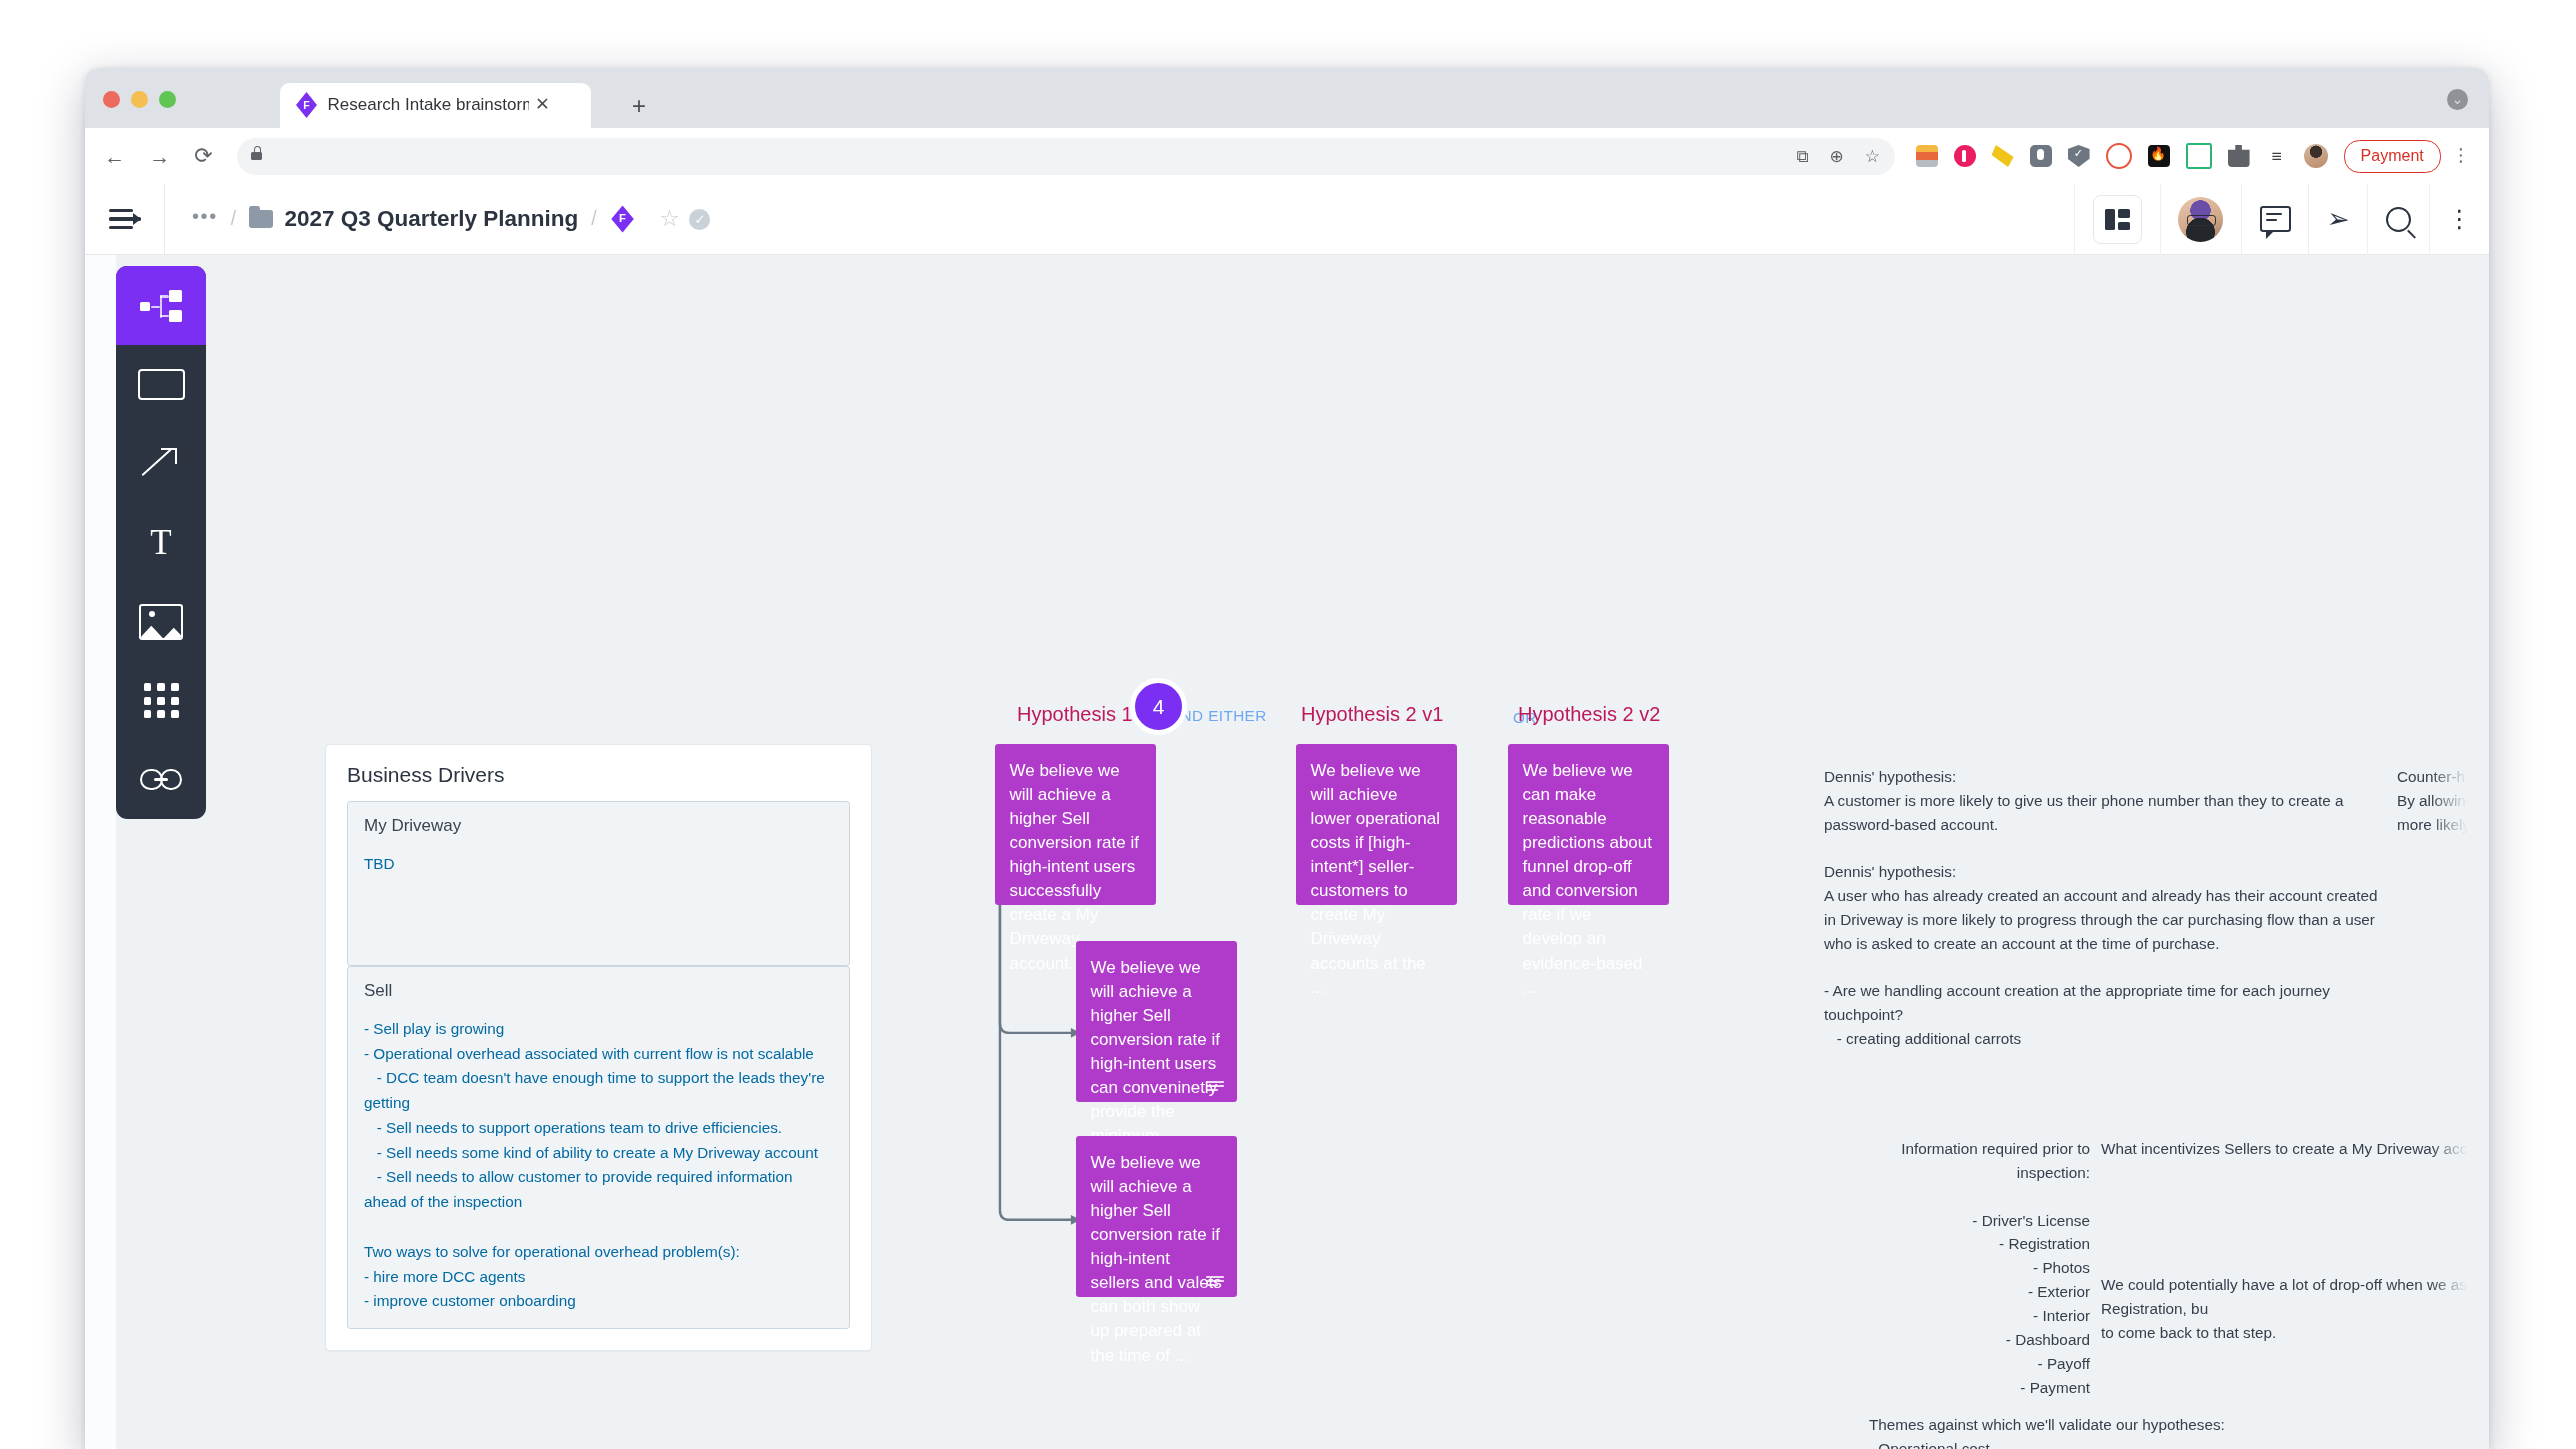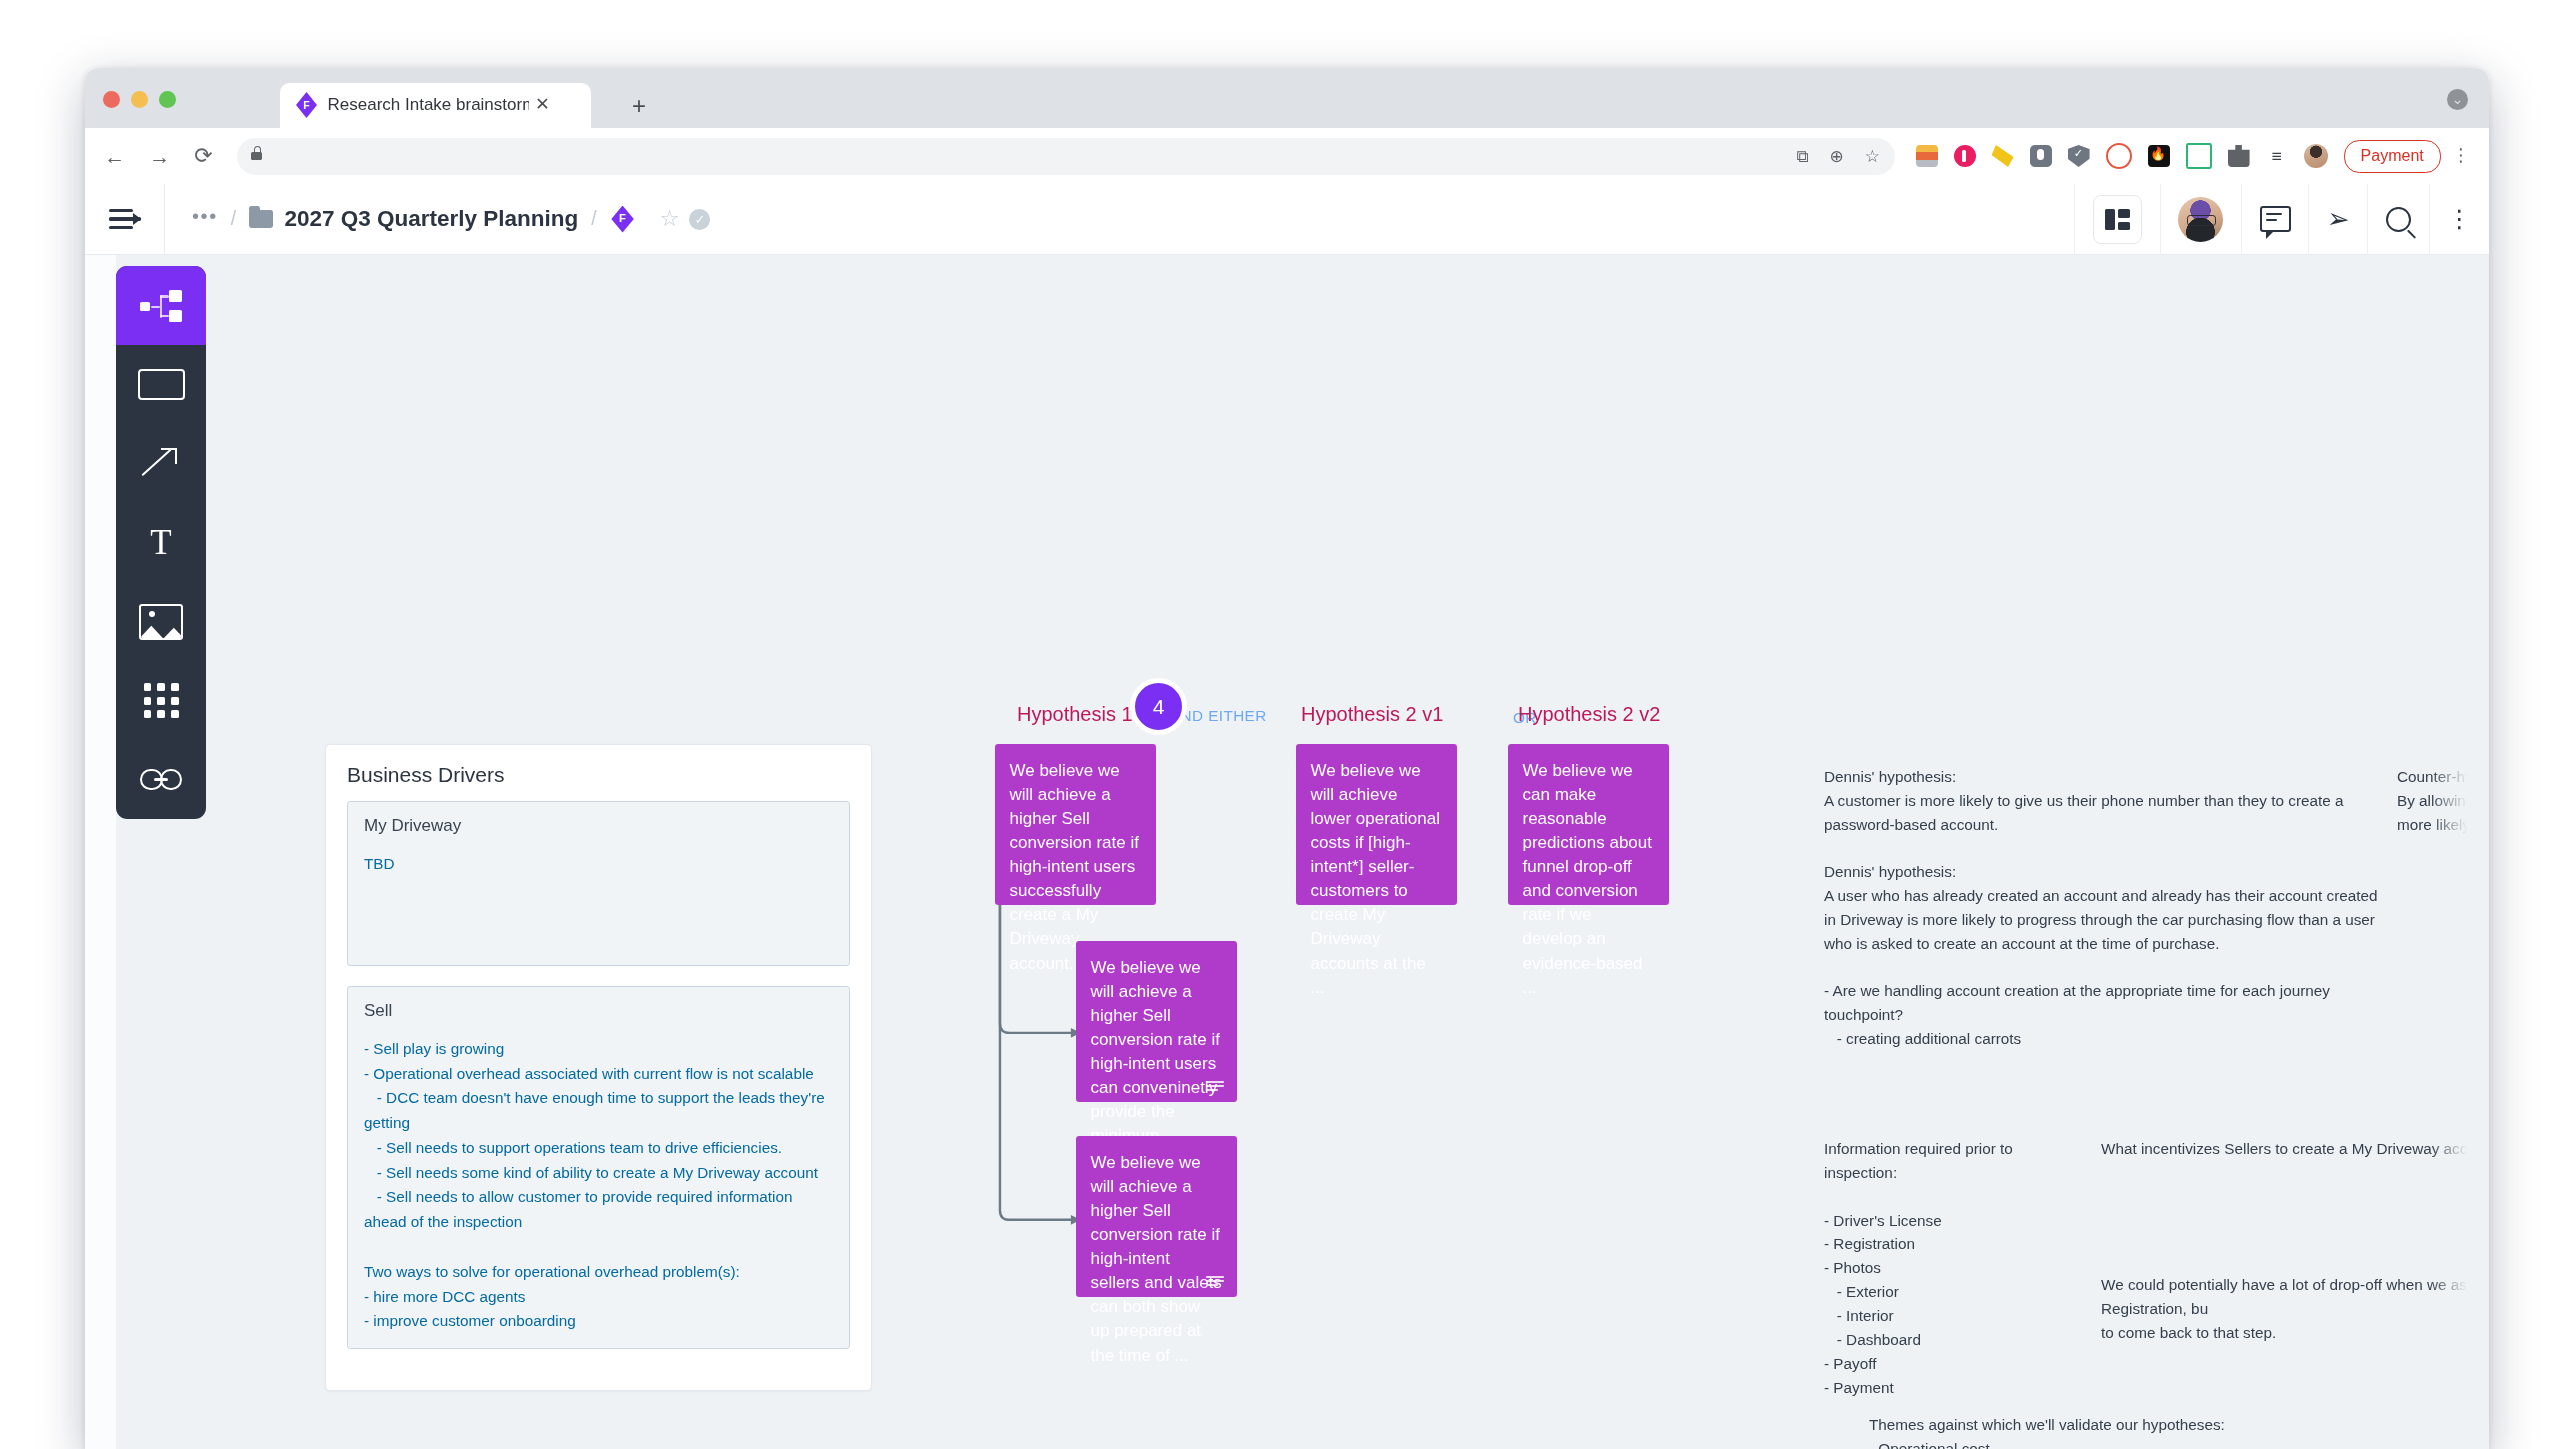--- a/index.html
+++ b/index.html
@@ -256,21 +256,21 @@
 
   
   .bd-panel{
     position:absolute;left:240px;top:489px;width:547px;
     background:#fff;border:0.8px solid #e3e8ee;border-radius:4.8px;padding:17.7px 21px 21px;
     box-sizing:border-box;box-shadow:0 0.8px 1.6px rgba(40,50,70,.05);
   }
   .bd-title{font-size:21px;color:#2b3440;font-weight:400;margin-bottom:14.5px;}
   .bd-card{
     border:0.8px solid #ccd6e0;border-radius:3.2px;background:#f0f4f7;
-    padding:13.7px 16px;box-sizing:border-box;margin-bottom:20px;
+    padding:13.7px 16px;box-sizing:border-box;margin-bottom:0;
   }
   .bd-card.first{height:165px;}
   .bd-head{font-size:17px;color:#3a4450;margin-bottom:16px;}
   .bd-body{font-size:15.3px;color:#0369a1;line-height:1.62;white-space:pre-wrap;}
   .bd-body.tbd{font-size:15.3px;}
   .hcol{position:absolute;font-size:20px;color:#be185d;white-space:nowrap;}
   .badge4{
     position:absolute;left:1045px;top:423px;width:47px;height:47px;border-radius:50%;
     background:#7b2ff2;color:#fff;font-size:21px;display:flex;align-items:center;justify-content:center;
     border:5.6px solid #fff;box-sizing:content-box;z-index:5;
@@ -526,21 +526,21 @@
       <div class="tblock" style="left:1739px;top:510px;width:564px;">Dennis' hypothesis:
 A customer is more likely to give us their phone number than they to create a password-based account.</div>
       <div class="tblock" style="left:2312px;top:510px;width:483px;">Counter-hypothesis
 By allowing a shopper to progress a
 more likely to complete a purchase</div>
       <div class="tblock" style="left:1739px;top:605px;width:564px;">Dennis' hypothesis:
 A user who has already created an account and already has their account created in Driveway is more likely to progress through the car purchasing flow than a user who is asked to create an account at the time of purchase.
 
 - Are we handling account creation at the appropriate time for each journey touchpoint?
    - creating additional carrots</div>
-      <div class="tblock" style="left:1739px;top:882px;width:266px;">Information required prior to inspection:
+      <div class="tblock" style="left:1739px;top:882px;width:266px;text-align:right;">Information required prior to inspection:
 
 - Driver's License
 - Registration
 - Photos
    - Exterior
    - Interior
    - Dashboard
 - Payoff
 - Payment</div>
       <div class="tblock" style="left:2016px;top:882px;width:451px;">What incentivizes Sellers to create a My Driveway account?</div>

